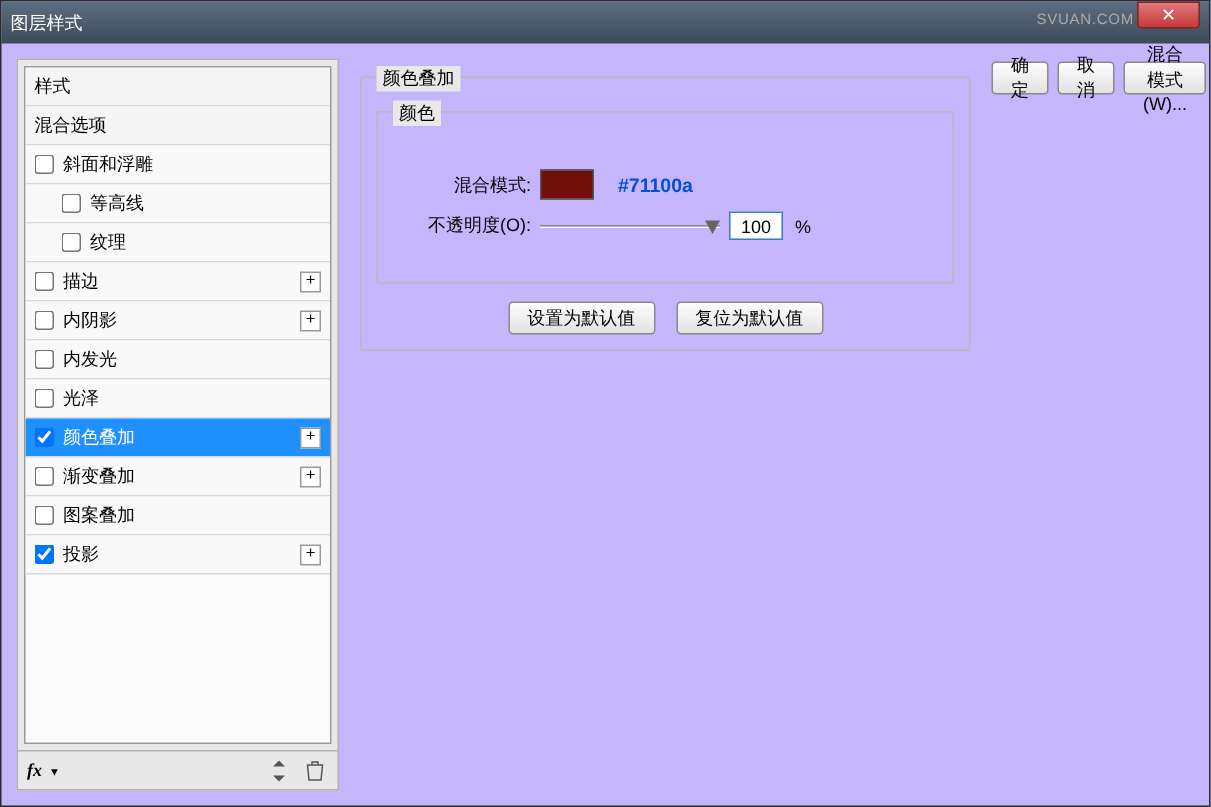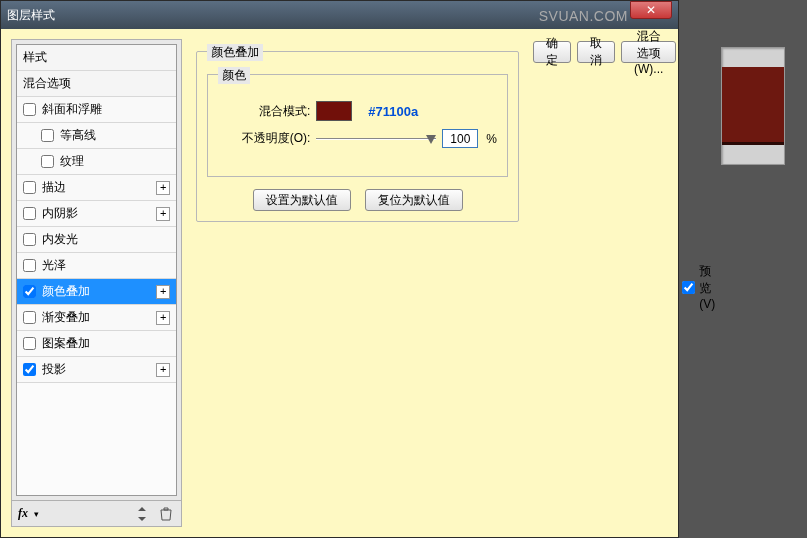--- a/index.html
+++ b/index.html
@@ -1,39 +1,39 @@
 <!DOCTYPE html>
 <html><head>
 <meta charset="utf-8">
 <style>
 *{box-sizing:border-box;margin:0;padding:0;font-family:"Microsoft YaHei",SimSun,Arial,sans-serif;font-size:12px}
 body{background:#555;overflow:hidden}
-.window{width:679px;height:538px;background:#fef9c3;border:1px solid #2a2a2a;display:flex;flex-direction:column}
+.window{width:807px;height:538px;background:#c4b5fd;border:1px solid #2a2a2a;display:flex;flex-direction:column}
 .titlebar{height:28px;background:linear-gradient(to bottom,#5b6e82,#3d4a57);color:#fff;display:flex;align-items:center;padding:0 6px;position:relative}
 .titlebar-title{font-size:12px;flex:1}
 .close-btn{width:42px;height:18px;background:linear-gradient(to bottom,#e07a7a,#c83838);border:1px solid #8a2020;border-radius:0 0 3px 3px;color:#fff;display:flex;align-items:center;justify-content:center;font-size:11px;position:absolute;right:6px;top:0;cursor:pointer}
-.watermark{position:absolute;right:50px;top:7px;color:#aaa;font-size:14px;letter-spacing:0.5px}
+.watermark{position:absolute;right:50px;top:7px;color:#aaa;font-size:10px;letter-spacing:0.5px}
 .content{flex:1;display:flex;padding:10px;gap:8px}
 .left-panel{width:215px;background:#e8e8e8;border:1px solid #b0b0b0;display:flex;flex-direction:column}
 .style-list{flex:1;background:#fbfbfb;border:1px solid #999;margin:4px;overflow:auto}
 .list-item{height:26px;display:flex;align-items:center;padding:0 6px;border-bottom:1px solid #d8d8d8;background:#f9f9f9;position:relative}
 .list-item.header{background:#f5f5f5;font-weight:normal}
 .list-item.selected{background:#1e90ff;color:#fff}
 .list-item input[type=checkbox]{margin-right:6px}
 .list-item .indent{width:18px}
 .plus-btn{position:absolute;right:6px;width:14px;height:14px;border:1px solid #999;background:#fff;display:flex;align-items:center;justify-content:center;font-size:11px;line-height:1;cursor:pointer}
 .selected .plus-btn{background:#fff;color:#000}
 .left-footer{height:26px;border-top:1px solid #b0b0b0;display:flex;align-items:center;padding:0 6px;gap:6px}
 .fx-label{font-style:italic;font-weight:bold;font-family:Georgia,serif}
 .footer-spacer{flex:1}
 .footer-icon{width:18px;height:18px;display:flex;align-items:center;justify-content:center;cursor:pointer}
 .center-panel{flex:1;position:relative;padding:6px}
 .group-box{border:1px solid #b8b8b8;border-radius:2px;padding:14px 10px 10px;position:relative;margin-top:6px}
 .group-title{position:absolute;top:-8px;left:10px;background:#e8e8e8;padding:0 4px}
-.inner-group{border:1px solid #b8b8b8;padding:18px 10px 20px;position:relative;margin-top:8px}
+.inner-group{border:1px solid #b8b8b8;padding:30px 10px 20px;position:relative;margin-top:8px}
 .row{display:flex;align-items:center;margin:8px 0;gap:6px}
 .row-label{width:92px;text-align:right}
 .dropdown{width:110px;height:20px;background:linear-gradient(to bottom,#fff,#e8e8e8);border:1px solid #888;display:flex;align-items:center;padding:0 4px;position:relative;cursor:pointer}
 .dropdown::after{content:"";position:absolute;right:4px;width:0;height:0;border-left:4px solid transparent;border-right:4px solid transparent;border-top:5px solid #555}
 .dd-divider{position:absolute;right:16px;top:2px;bottom:2px;width:1px;background:#bbb}
 .color-swatch{width:36px;height:20px;background:#71100a;border:1px solid #555;cursor:pointer}
 .hex-label{color:#0050d8;font-weight:bold;margin-left:10px;font-size:13px}
 .slider-track{width:120px;height:14px;position:relative;display:flex;align-items:center}
 .slider-line{width:100%;height:1px;background:#888;box-shadow:0 1px 0 #fff}
 .slider-thumb{position:absolute;right:0;top:3px;width:0;height:0;border-left:5px solid transparent;border-right:5px solid transparent;border-top:9px solid #666;cursor:pointer}
@@ -166,21 +166,21 @@
         <div class="btn-row">
           <button class="btn">设置为默认值</button>
           <button class="btn">复位为默认值</button>
         </div>
       </div>
     </div>
 
     <div class="right-panel">
       <button class="btn">确定</button>
       <button class="btn">取消</button>
-      <button class="btn">混合选项(W)...</button>
+      <button class="btn">混合模式(W)...</button>
       <div class="preview-check">
         <input type="checkbox" checked="" style="">
         <span>预览(V)</span>
       </div>
       <div class="preview-box">
         <div class="preview-inner"></div>
       </div>
     </div>
 
   </div>

